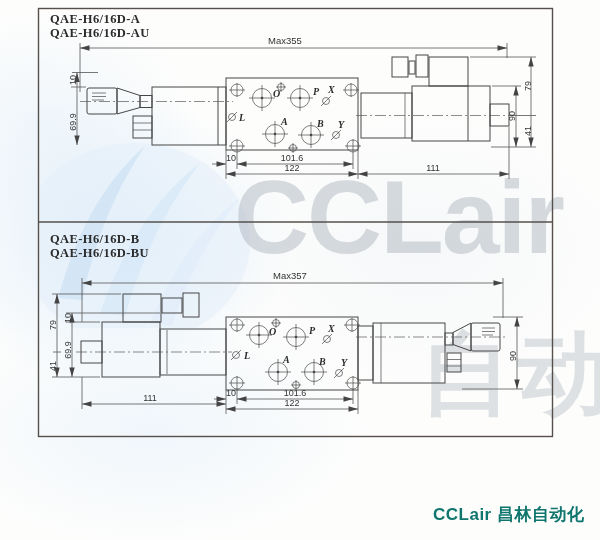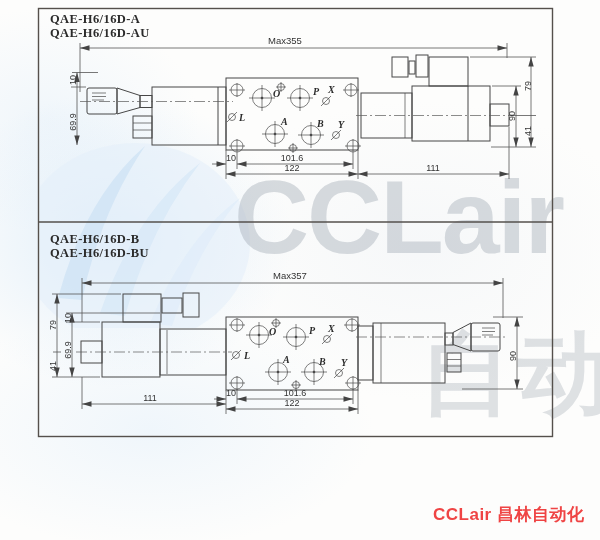--- a/index.html
+++ b/index.html
@@ -11,21 +11,21 @@
       radial-gradient(ellipse 320px 170px at 150px 430px, rgba(214,233,250,.35), transparent 70%),
       radial-gradient(ellipse 220px 160px at 45px 120px, rgba(210,230,248,.30), transparent 70%),
       radial-gradient(ellipse 300px 200px at 420px 250px, rgba(225,232,240,.25), transparent 75%);}
   .wm-brand{position:absolute;left:234px;top:158px;font-size:104px;font-weight:bold;
     color:#9fa8b2;opacity:.40;letter-spacing:-2px;white-space:nowrap;text-align:right;}
   .wm-cn{position:absolute;left:420px;top:312px;font-size:92px;font-weight:bold;
     color:#adb4bc;opacity:.38;letter-spacing:6px;white-space:nowrap;}
   .swoosh{position:absolute;left:40px;top:128px;}
   .drawing{position:absolute;left:0;top:0;}
   .footer{position:absolute;left:433px;top:503px;font-size:17px;font-weight:600;
-    color:#ef4444;letter-spacing:.5px;white-space:nowrap;}
+    color:#0f766e;letter-spacing:.5px;white-space:nowrap;}
   
   .ln{stroke:#474747;stroke-width:1;fill:none;}
   .lt{stroke:#474747;stroke-width:.7;fill:none;}
   .frame{stroke:#55504c;stroke-width:1.4;fill:none;}
   .dim{stroke:#555;stroke-width:.8;fill:none;}
   .cl{stroke:#5a5a5a;stroke-width:.7;fill:none;stroke-dasharray:11 3 2 3;}
   text{fill:#2b2b2b;}
   .modeltxt{font-family:"Liberation Serif",serif;font-weight:bold;font-size:12.5px;letter-spacing:.4px;}
   .dimtxt{font-size:9px;fill:#333;}
   .maxtxt{font-size:9.5px;fill:#333;}

